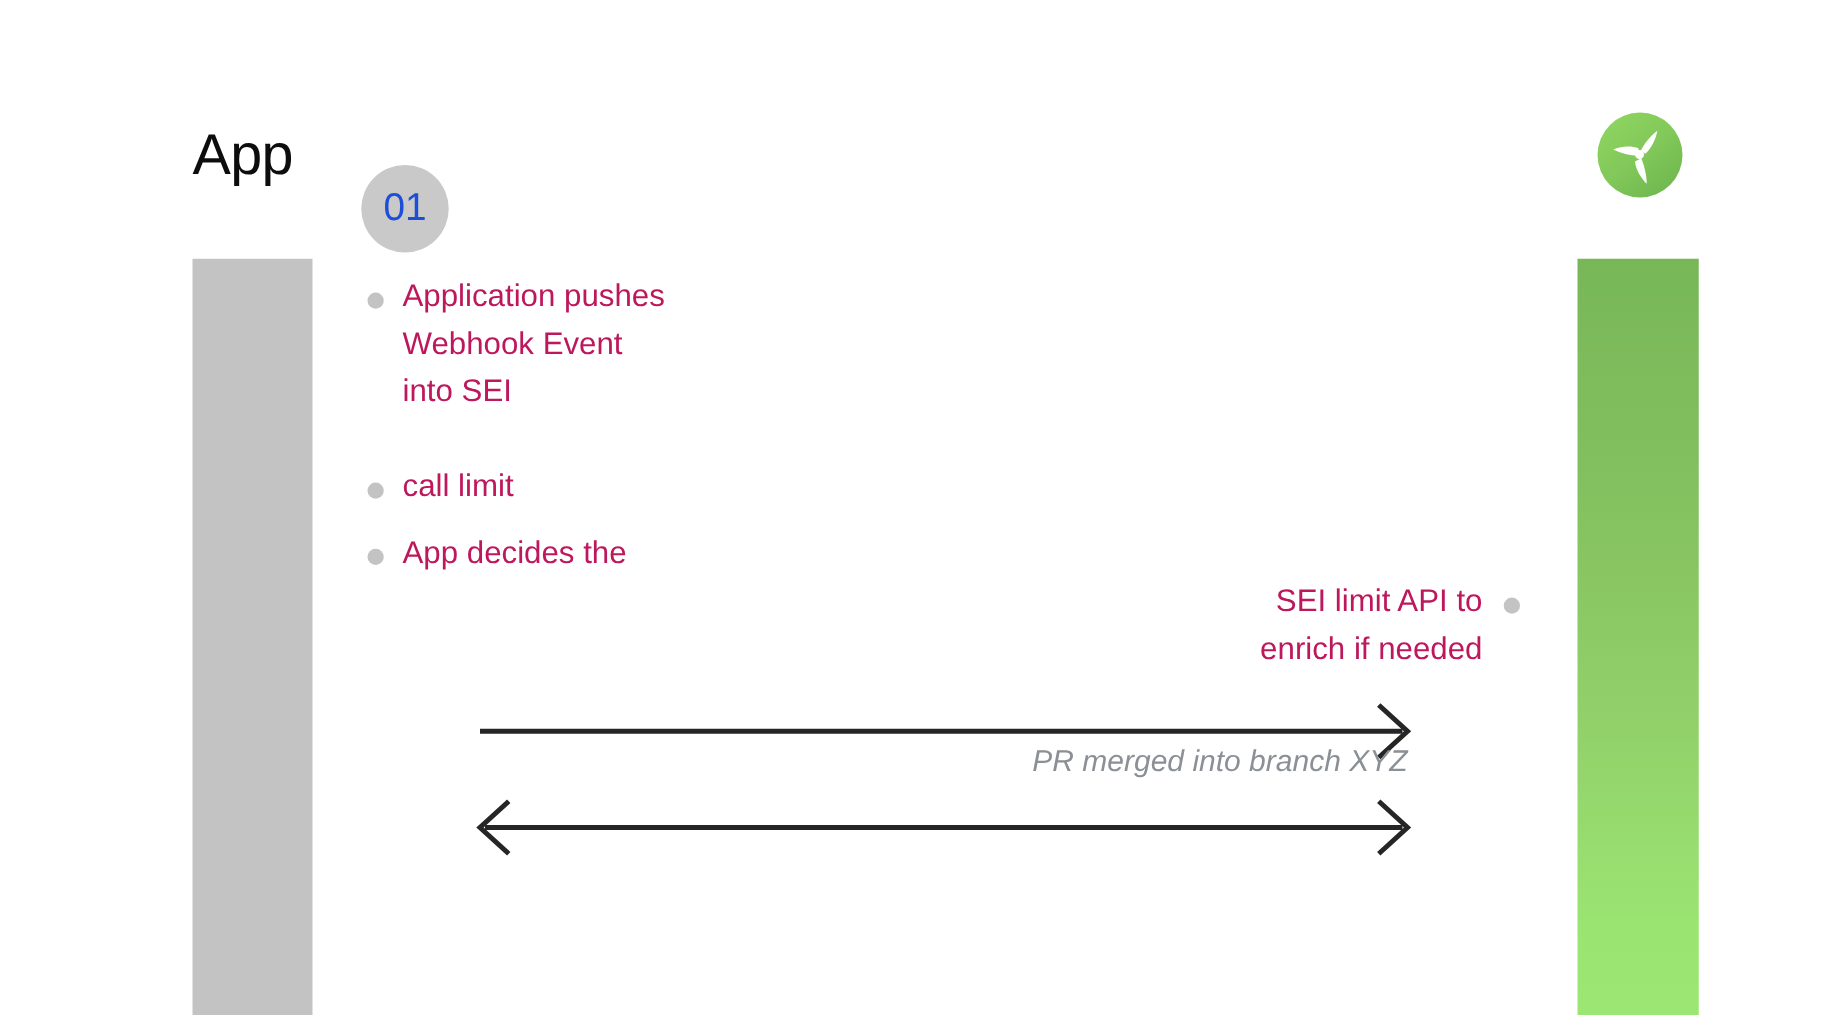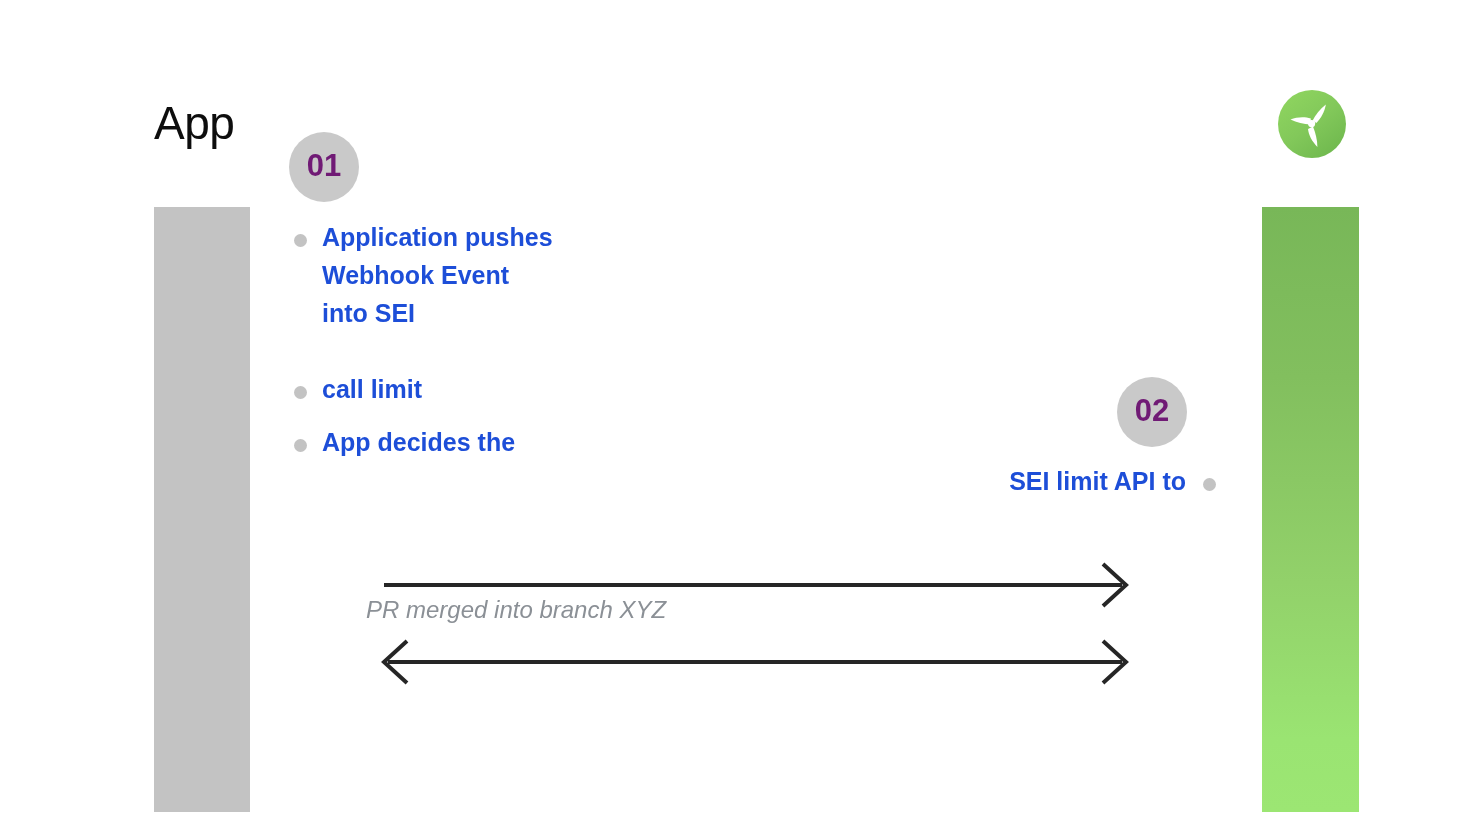--- a/index.html
+++ b/index.html
@@ -63,23 +63,23 @@
     height: 70px;
   }
 
   
   .step-badge {
     position: absolute;
     width: 70px;
     height: 70px;
     border-radius: 50%;
     background: #c9c9c9;
-    color: #701a75;
+    color: #1d4ed8;
     font-size: 31px;
-    font-weight: 700;
+    font-weight: 400;
     display: flex;
     align-items: center;
     justify-content: center;
     letter-spacing: 0px;
     box-sizing: border-box;
     padding-bottom: 2px;
   }
   .badge-01 { left: 253px; top: 132px; }
   .badge-02 { left: 1081px; top: 377px; }
 
@@ -87,22 +87,22 @@
   .bullet-group {
     position: absolute;
   }
   .group-left  { left: 256px; top: 218px; width: 420px; }
   .group-right { left: 800px; top: 462px; width: 380px; }
 
   .bullet-item {
     position: relative;
     font-size: 25px;
     line-height: 38px;
-    color: #1d4ed8;
-    font-weight: 700;
+    color: #be185d;
+    font-weight: 400;
   }
   .group-left .bullet-item {
     padding-left: 30px;
     text-align: left;
   }
   .group-right .bullet-item {
     padding-right: 30px;
     text-align: right;
   }
 
@@ -130,21 +130,21 @@
   .arrow-svg {
     position: absolute;
     left: 0;
     top: 0;
   }
   .arrow-label {
     position: absolute;
     font-size: 24px;
     font-style: italic;
     color: #8b9096;
-    text-align: left;
+    text-align: right;
     white-space: nowrap;
     width: 760px;
     left: 0;
   }
   .label-msg-1 { top: 41px; }
   .label-msg-2 { top: 123px; }
 </style>
 </head>
 <body>
 
@@ -171,21 +171,20 @@
         <path d="M35.6 31.6 C38.5 25.8 43.2 19.8 48.9 15.6 C47.6 22.6 44.1 29.4 39.4 34.0 Z"></path>
         <path d="M33.4 35.6 C27.0 35.3 19.6 33.6 13.5 30.6 C20.0 27.8 27.6 27.4 33.8 29.5 Z"></path>
         <path d="M36.0 37.6 C38.4 43.5 40.3 51.0 40.4 58.0 C35.3 53.0 31.6 46.3 31.0 40.1 Z"></path>
         <circle cx="34.6" cy="34.6" r="3.6"></circle>
       </g>
     </svg>
   </div>
 
   <div class="step-badge badge-01">01</div>
 
-  <div class="step-badge badge-02">02</div>
 
   <div class="bullet-group group-left">
 
     <div class="bullet-item">
       <span class="bullet-dot"></span>
       <div>Application pushes</div>
       <div>Webhook Event</div>
       <div>into SEI</div>
     </div>
 
@@ -202,20 +201,21 @@
       <span class="bullet-dot"></span>
       <div>App decides the</div>
     </div>
 
   </div>
 
   <div class="bullet-group group-right">
     <div class="bullet-item">
       <span class="bullet-dot"></span>
       <div>SEI limit API to</div>
+      <div>enrich if needed</div>
     </div>
   </div>
 
   <div class="arrow-area">
     <svg class="arrow-svg" width="800" height="170" viewBox="0 0 800 170">
 
       <g stroke="#262626" stroke-width="4" fill="none" stroke-linecap="butt">
         <line x1="18" y1="30" x2="756" y2="30"></line>
         <polyline points="737,9 760,30 737,51" stroke-linejoin="miter"></polyline>
       </g>

